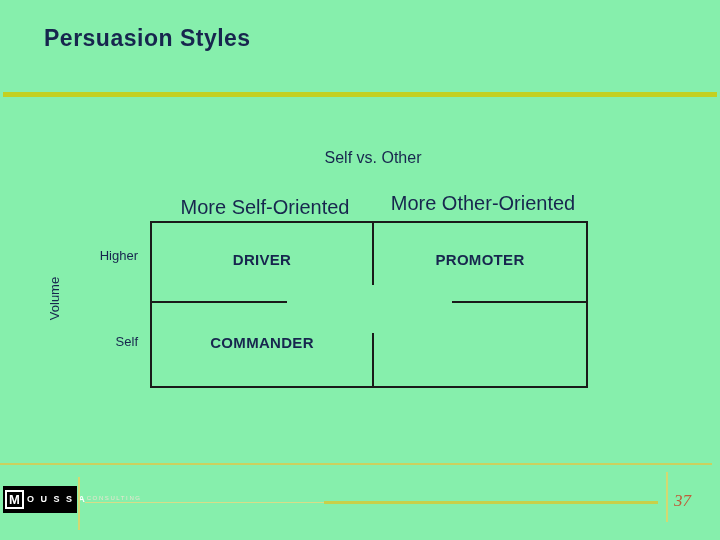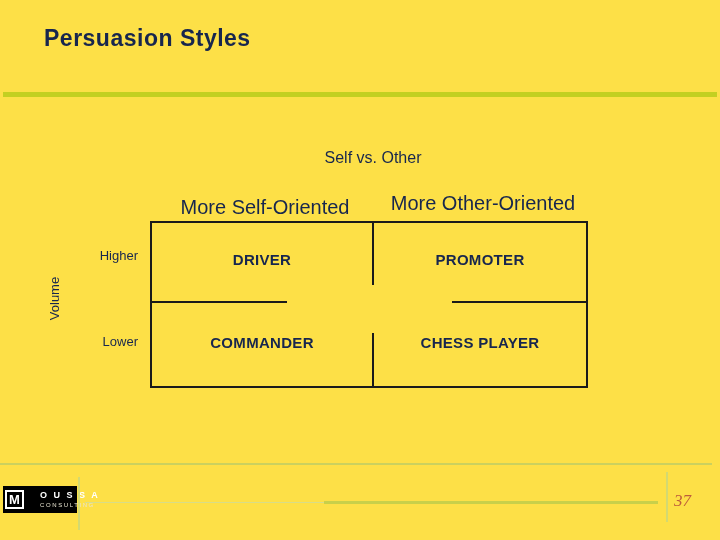--- a/index.html
+++ b/index.html
@@ -3,21 +3,21 @@
 <meta charset="utf-8">
 <style>
   * { margin: 0; padding: 0; box-sizing: border-box; }
   html, body { background: #fff; }
   body { font-family: "Liberation Sans", sans-serif; }
 
   .slide {
     position: relative;
     width: 720px;
     height: 540px;
-    background: #fde047;
+    background: #86efac;
     overflow: hidden;
   }
 
   
   .title {
     position: absolute;
     left: 44px; top: 25px;
     font-size: 23px;
     font-weight: bold;
     letter-spacing: 0.5px;
@@ -119,21 +119,21 @@
     width: 19px; height: 19px;
     border: 2px solid #ffffff;
     display: flex;
     align-items: center;
     justify-content: center;
     color: #ffffff;
     font-weight: bold;
     font-size: 13px;
     flex: 0 0 auto;
   }
-  .logo-text { margin-left: 16px; display: flex; flex-direction: column; }
+  .logo-text { margin-left: 3px; display: flex; flex-direction: row; }
   .logo-name {
     color: #ffffff;
     font-weight: bold;
     font-size: 9px;
     letter-spacing: 2px;
     white-space: nowrap;
     line-height: 11px;
   }
   .logo-sub {
     color: #e8e4d0;
@@ -183,32 +183,31 @@
   <div class="title">Persuasion Styles</div>
   <div class="title-rule"></div>
 
   <div class="dim-title">Self vs. Other</div>
 
   <div class="col-header col-header-self">More Self-Oriented</div>
   <div class="col-header col-header-other">More Other-Oriented</div>
 
   <div class="volume-label">Volume</div>
   <div class="row-label row-label-higher">Higher</div>
-  <div class="row-label row-label-lower">Lower</div>
+  <div class="row-label row-label-lower">Self</div>
 
   <div class="matrix">
     <div class="divider v-top"></div>
     <div class="divider v-bottom"></div>
     <div class="divider h-left"></div>
     <div class="divider h-right"></div>
 
     <div class="quad q-tl">DRIVER</div>
     <div class="quad q-bl">COMMANDER</div>
     <div class="quad q-tr">PROMOTER</div>
-    <div class="quad q-br">CHESS PLAYER</div>
   </div>
 
   <div class="footer-line-top"></div>
 
   <div class="logo">
     <div class="logo-mbox">M</div>
     <div class="logo-text">
       <div class="logo-name">O U S S A</div>
       <div class="logo-sub">CONSULTING</div>
     </div>

